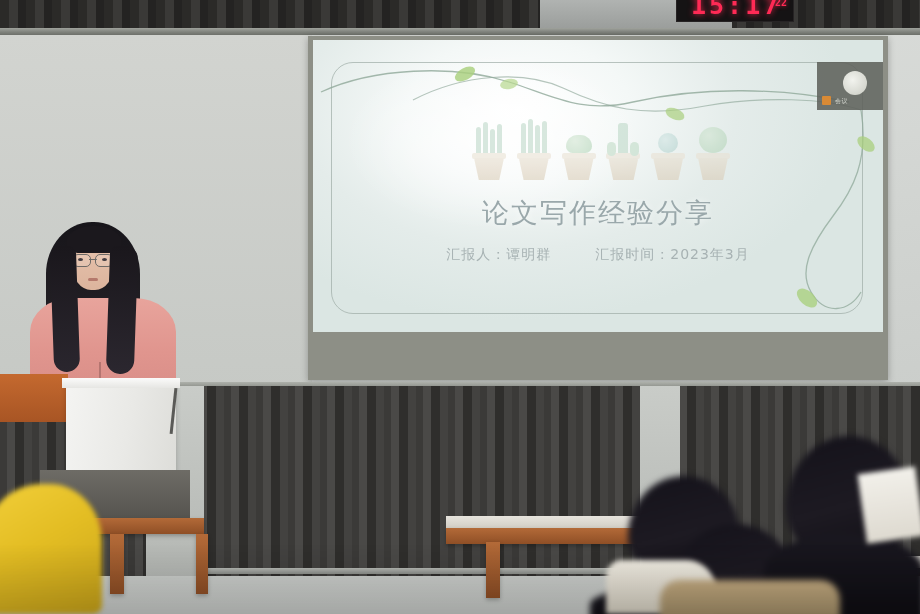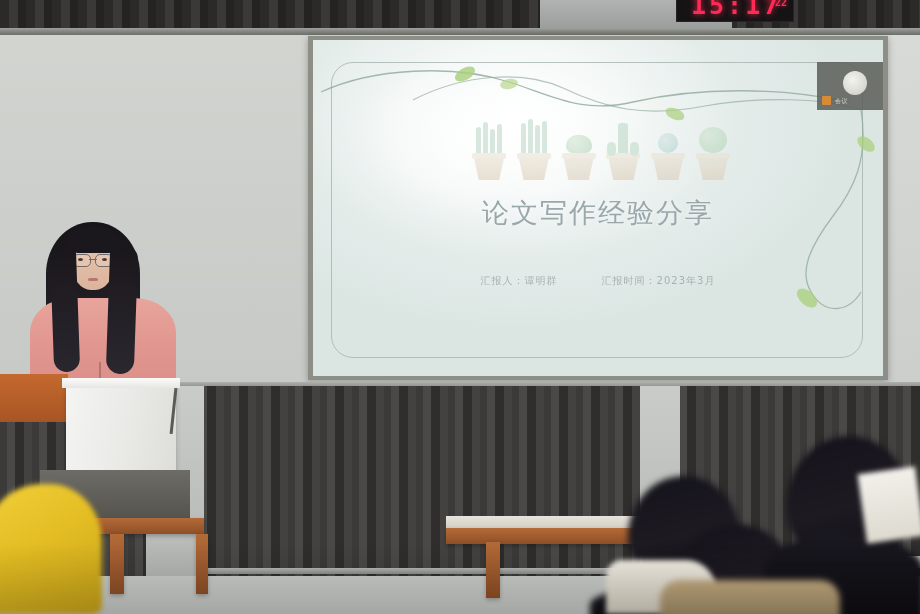--- a/index.html
+++ b/index.html
@@ -107,21 +107,21 @@
   .screen-frame {
     position: absolute;
     left: 308px; top: 36px;
     width: 580px; height: 344px;
     background: #8d8f86;
     box-shadow: 0 2px 7px rgba(0,0,0,.28);
   }
   .screen {
     position: absolute;
     left: 313px; top: 40px;
-    width: 570px; height: 336px;
+    width: 570px; height: 292px;
     background:
       radial-gradient(ellipse 330px 210px at 36% 24%,
         #ffffff 0%, #f4f8f7 34%, #e4ecea 66%, #dbe6e3 100%);
     overflow: hidden;
   }
   .screen-glow {
     position: absolute;
     left: 30px; top: 10px;
     width: 300px; height: 180px;
     background: radial-gradient(ellipse at center, rgba(255,255,255,.85), rgba(255,255,255,0) 70%);
@@ -202,25 +202,24 @@
     font-family: "DejaVu Sans", sans-serif;
     text-shadow: 0 0 7px rgba(255,255,255,.65);
   }
   .slide-sub {
     position: absolute;
     left: 0; right: 0;
     top: 206px;
     display: flex;
     justify-content: center;
     gap: 44px;
-    font-size: 10px;
+    font-size: 14px;
     color: #a7b2b3;
     font-family: "DejaVu Sans", sans-serif;
     letter-spacing: 1px;
-    margin-top: 28px;
   }
 
   
   .overlay-panel {
     position: absolute;
     left: 504px; top: 22px;
     width: 72px; height: 48px;
     background: rgba(92,94,88,.86);
     overflow: hidden;
   }

